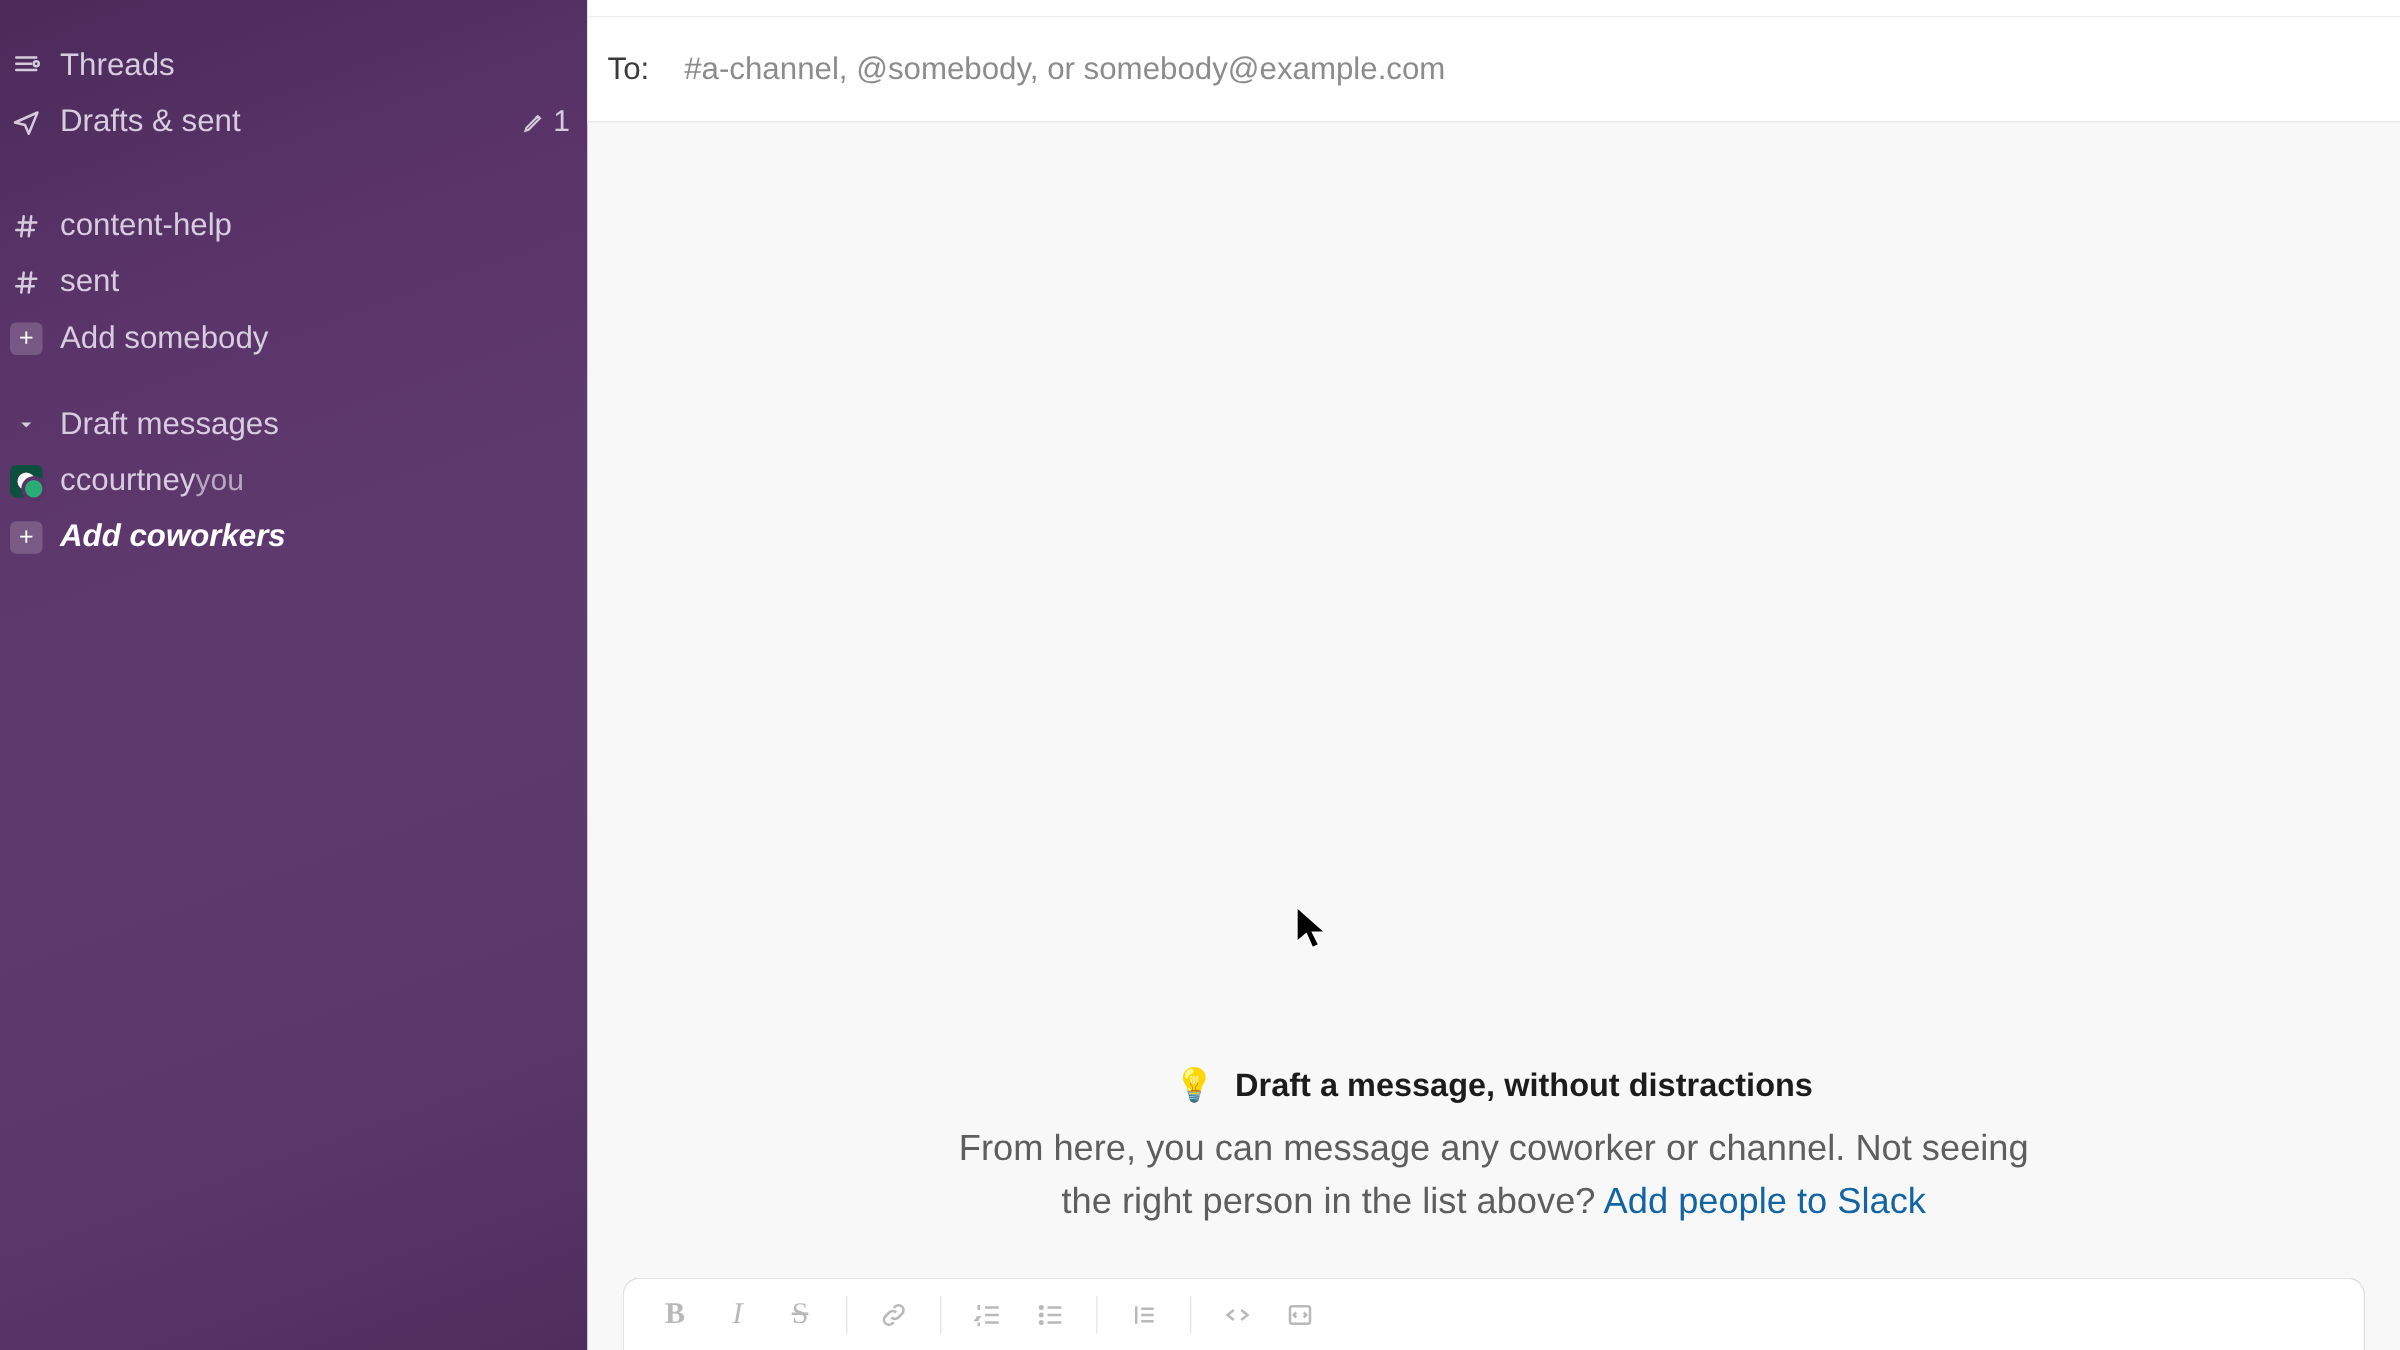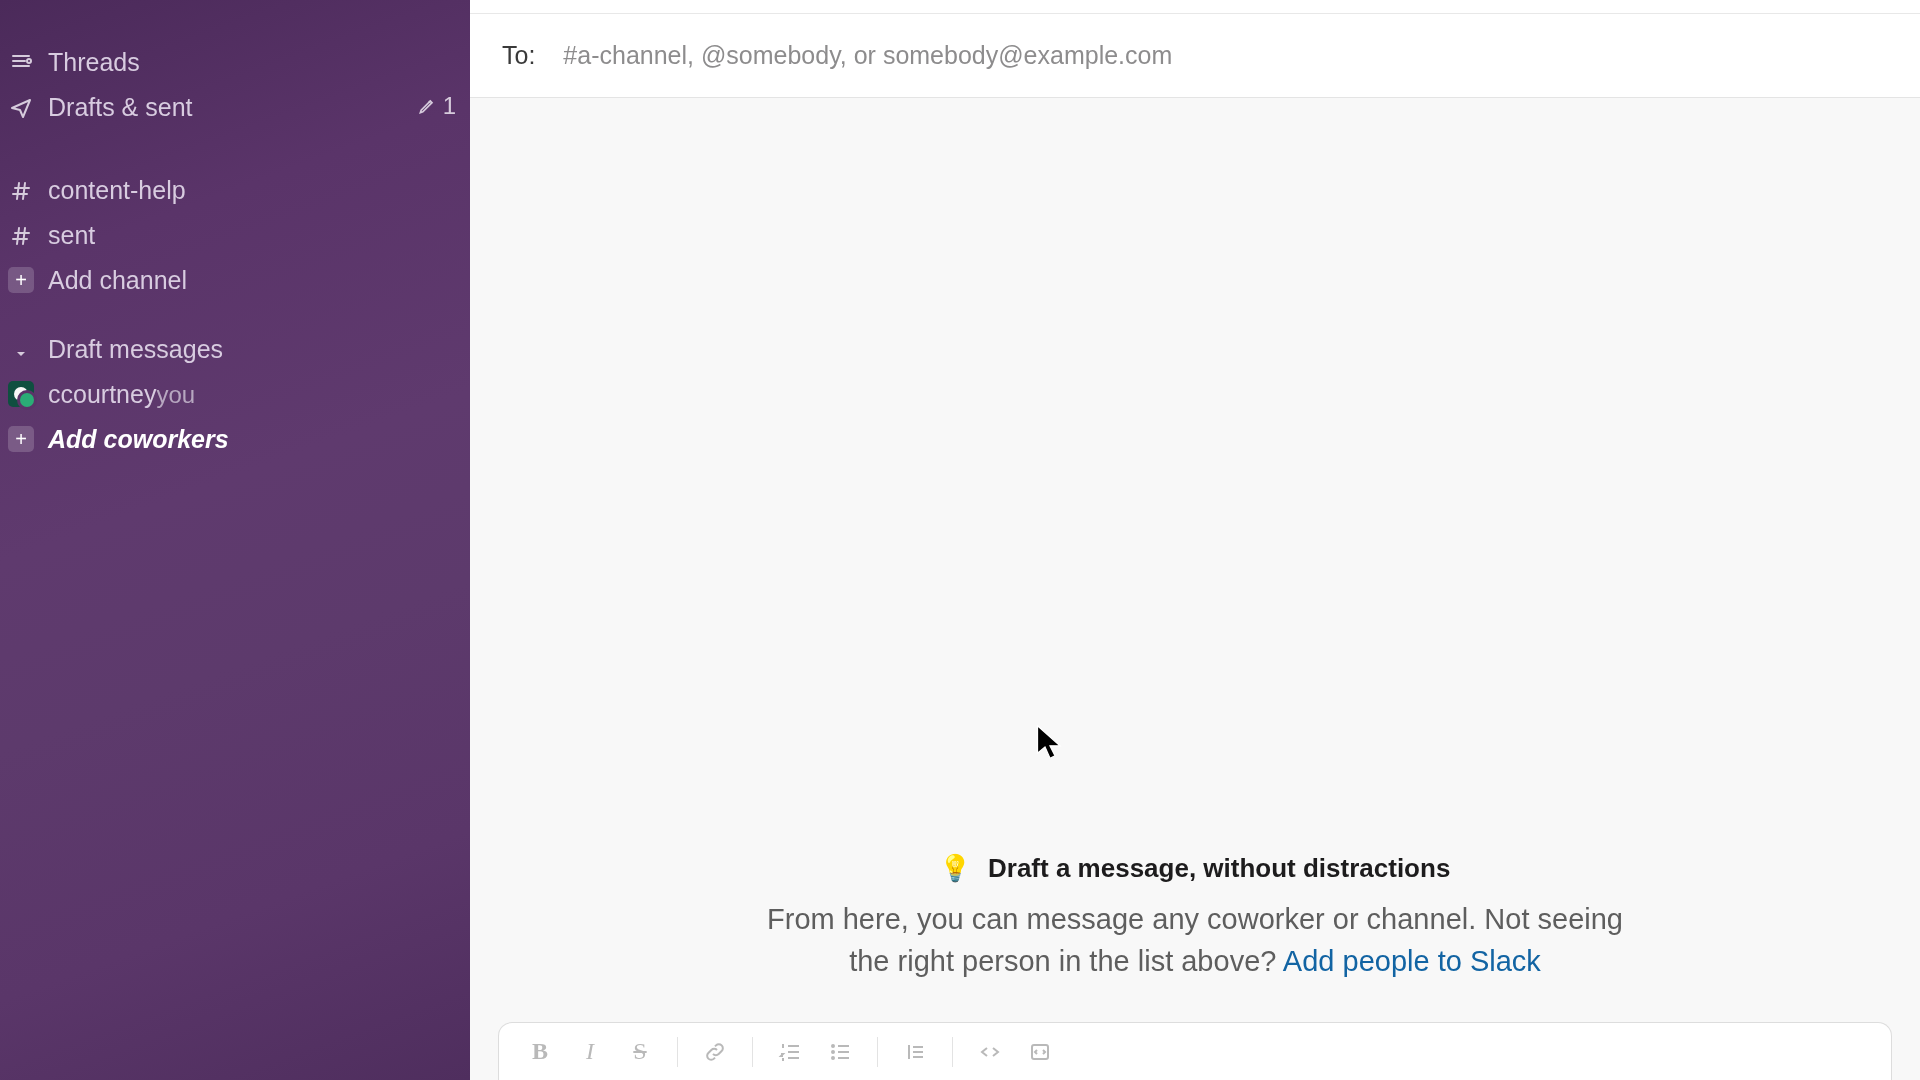--- a/index.html
+++ b/index.html
@@ -11,21 +11,21 @@
     width: 470px;
     height: 100%;
     background: linear-gradient(160deg, #4b2a5a 0%, #5a3469 22%, #5f3a6e 45%, #5d3a6c 60%, #5a3669 80%, #4f2e5e 100%);
     color: #d8cce0;
     padding-top: 30px;
     font-size: 25px;
     user-select: none;
   }
   .sidebar .row {
     display: flex;
-    align-items: flex-end;
+    align-items: center;
     height: 45px;
     padding: 0 14px 0 8px;
     gap: 14px;
     cursor: pointer;
   }
   .sidebar .row .icon,
   .sidebar .row .caret {
     width: 26px;
     display: flex;
     justify-content: center;
@@ -79,21 +79,21 @@
     flex-direction: column;
     position: relative;
   }
 
   .topstrip { height: 14px; background:#fff; border-bottom:1px solid #e8e8e8;}
   .to-bar {
     background:#fff;
     height: 84px;
     display:flex;
     align-items:center;
-    padding: 0 40px 0 32px;
+    padding: 0 40px 0 16px;
     border-bottom: 1px solid #e4e4e4;
     font-size: 25px;
   }
   .to-label { color:#3a3a3a; margin-right: 28px;}
   .to-input {
     flex:1;
     border:none; outline:none;
     font-size:25px;
     color:#616061;
     background:transparent;
@@ -217,21 +217,21 @@
           <path d="M6 9h14M4 15h14M10 4l-2 16M16 4l-2 16" stroke-linecap="round"></path>
         </svg>
     </span>
     <span class="label">sent</span>
   </div>
 
   <div class="row">
     <span class="icon">
       <span class="plus-box">+</span>
     </span>
-    <span class="label">Add channel</span>
+    <span class="label">Add somebody</span>
   </div>
 
   <div style="height:24px"></div>
 
   <div class="row">
     <span class="caret">
       <svg viewBox="0 0 24 24">
           <path d="M6 9l6 6 6-6" fill="#d6cbdc"></path>
         </svg>
     </span>

